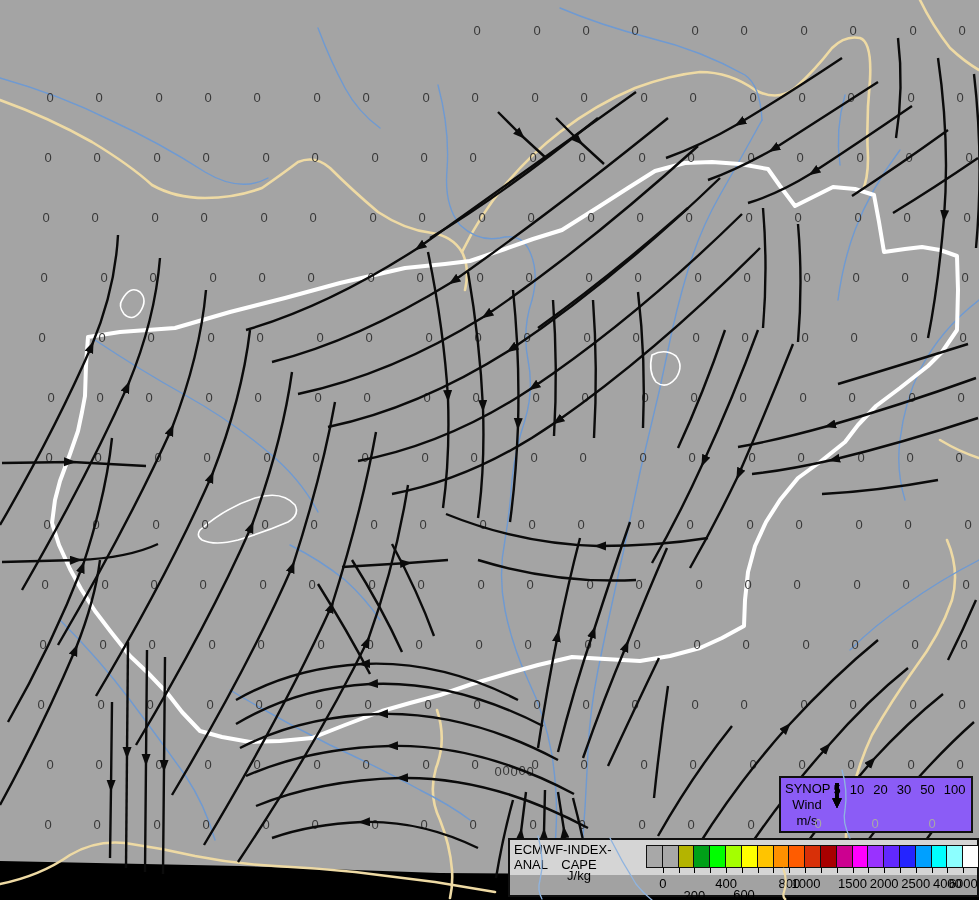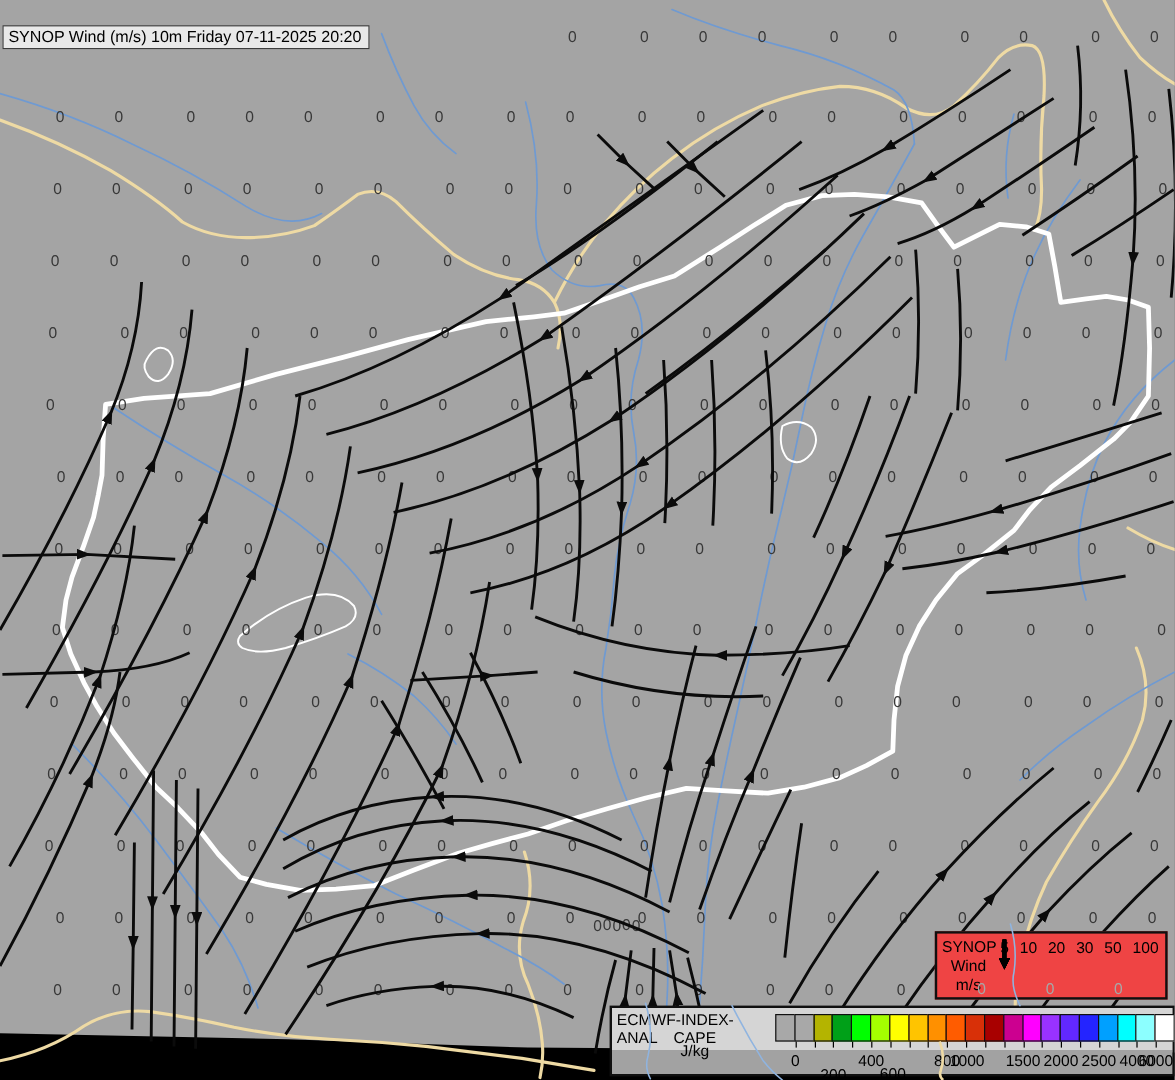--- a/index.html
+++ b/index.html
@@ -10,21 +10,21 @@
   #map-svg{z-index:1;}
 
   
   .title-box{position:absolute;left:2px;box-sizing:border-box;width:fit-content;
     background:#e9e9e9;border:1px solid #3c3c3c;height:20px;line-height:18px;
     padding:0 6px 0 4px;font-size:13.4px;color:#000;white-space:nowrap;z-index:4;}
   #tb1{top:2px;} #tb2{top:21px;} #tb3{top:40px;}
 
   
   .wind-box{position:absolute;left:779px;top:776px;width:194px;height:57px;
-    box-sizing:border-box;background:#ef4444;border:2px solid #101010;z-index:4;
+    box-sizing:border-box;background:#8b5cf6;border:2px solid #101010;z-index:4;
     font-size:13px;color:#000;}
   .wind-titles{position:absolute;left:4px;top:3px;width:44px;text-align:center;line-height:16px;}
   .wind-cols{position:absolute;left:48px;top:2px;right:1px;bottom:2px;
     display:flex;justify-content:space-around;}
   .wind-col{display:flex;flex-direction:column;align-items:center;justify-content:flex-start;}
   .wind-col svg{display:block;margin-top:2px;}
   .wind-col .wv{font-size:13px;margin-top:2px;}
 
   
   .cape-box{position:absolute;left:508px;top:838px;width:471px;height:59px;
@@ -421,21 +421,20 @@
       <path d="M743,856 Q783,796 828,746 Q868,700 908,668"></path>
       <path d="M793,862 Q833,806 873,760 Q908,722 943,694"></path>
       <path d="M848,868 Q883,818 918,778 Q948,745 974,722"></path>
       <path d="M903,872 Q933,830 960,794"></path>
       <path d="M658,836 Q692,776 732,726"></path>
       <path d="M654,798 Q660,740 668,686"></path>
       <path d="M948,660 Q963,630 976,600"></path>
     </g>
   </svg>
 
-  <div class="title-box" id="tb2">SYNOP Wind (m/s) 10m Friday 07-11-2025 20:20</div>
 
   <div class="wind-box">
     <div class="wind-titles">
       <div>SYNOP</div>
       <div>Wind</div>
       <div>m/s</div>
     </div>
     <div class="wind-cols" id="wind-cols">
         <div class="wind-col">
           <svg width="16" height="27" viewBox="0 0 16 27">

